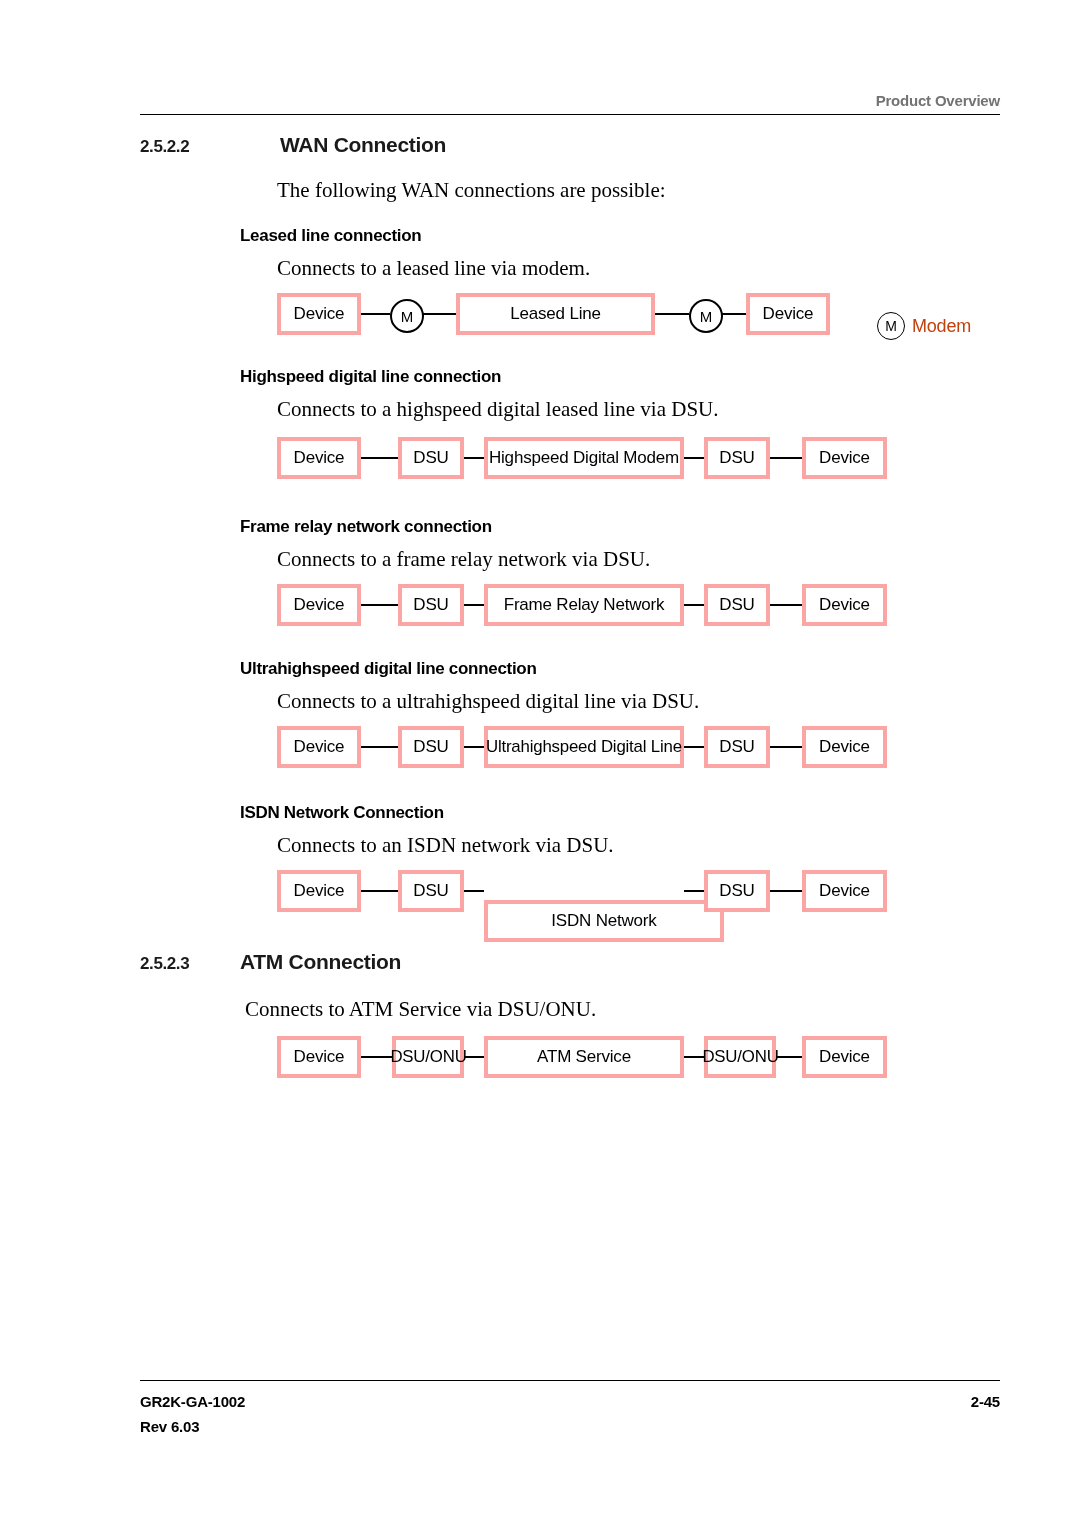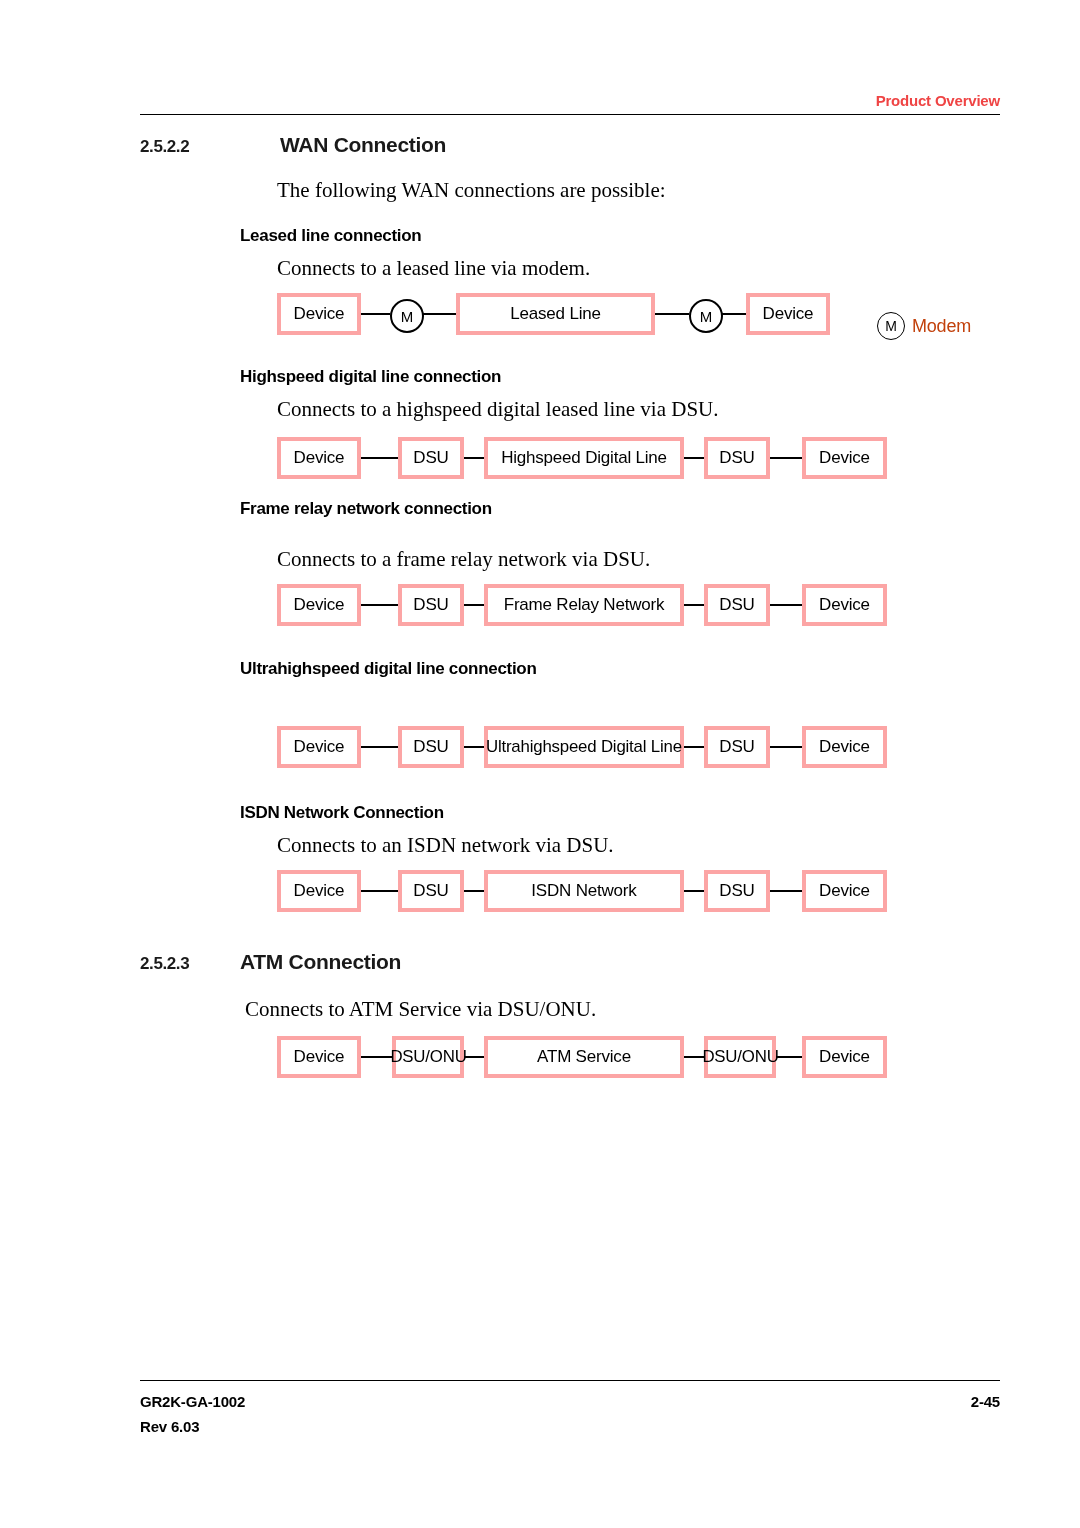--- a/index.html
+++ b/index.html
@@ -29,21 +29,21 @@
     left: 140px;
     top: 92px;
     width: 860px;
   }
   .header-title {
     font-family: "Liberation Sans", sans-serif;
     font-weight: bold;
     font-size: 15px;
     letter-spacing: -0.2px;
     text-align: right;
-    color: #ef4444;
+    color: #737373;
     line-height: 18px;
   }
   .header-rule {
     margin-top: 4px;
     border-bottom: 1.6px solid #000;
     width: 860px;
   }
 
   
   .section-head {
@@ -252,33 +252,33 @@
   <div class="diagram" style="top:437px; width:620px;">
     <div class="dgm-box" style="left:0px; width:84px;">
         <span>Device</span>
       </div>
     <div class="dgm-line" style="left:84px; width:37px;"></div>
     <div class="dgm-box" style="left:121px; width:66px;">
         <span>DSU</span>
       </div>
     <div class="dgm-line" style="left:187px; width:20px;"></div>
     <div class="dgm-box" style="left:207px; width:200px;">
-        <span>Highspeed Digital Line</span>
+        <span>Highspeed Digital Modem</span>
       </div>
     <div class="dgm-line" style="left:407px; width:20px;"></div>
     <div class="dgm-box" style="left:427px; width:66px;">
         <span>DSU</span>
       </div>
     <div class="dgm-line" style="left:493px; width:32px;"></div>
     <div class="dgm-box" style="left:525px; width:85px;">
         <span>Device</span>
       </div>
   </div>
 
-  <div class="sub-head" style="top:499px;text-align:center;">Frame relay network connection</div>
+  <div class="sub-head" style="top:517px;text-align:center;">Frame relay network connection</div>
   <div class="body-text" style="left:277px; top:547px;">Connects to a frame relay network via DSU.</div>
 
   <div class="diagram" style="top:584px; width:620px;">
     <div class="dgm-box" style="left:0px; width:84px;">
         <span>Device</span>
       </div>
     <div class="dgm-line" style="left:84px; width:37px;"></div>
     <div class="dgm-box" style="left:121px; width:66px;">
         <span>DSU</span>
       </div>
@@ -290,20 +290,21 @@
     <div class="dgm-box" style="left:427px; width:66px;">
         <span>DSU</span>
       </div>
     <div class="dgm-line" style="left:493px; width:32px;"></div>
     <div class="dgm-box" style="left:525px; width:85px;">
         <span>Device</span>
       </div>
   </div>
 
   <div class="sub-head" style="top:659px;">Ultrahighspeed digital line connection</div>
+  <div class="body-text" style="left:277px; top:689px;">Connects to a ultrahighspeed digital line via DSU.</div>
 
   <div class="diagram" style="top:726px; width:620px;">
     <div class="dgm-box" style="left:0px; width:84px;">
         <span>Device</span>
       </div>
     <div class="dgm-line" style="left:84px; width:37px;"></div>
     <div class="dgm-box" style="left:121px; width:66px;">
         <span>DSU</span>
       </div>
     <div class="dgm-line" style="left:187px; width:20px;"></div>
@@ -325,21 +326,21 @@
 
   <div class="diagram" style="top:870px; width:620px;">
     <div class="dgm-box" style="left:0px; width:84px;">
         <span>Device</span>
       </div>
     <div class="dgm-line" style="left:84px; width:37px;"></div>
     <div class="dgm-box" style="left:121px; width:66px;">
         <span>DSU</span>
       </div>
     <div class="dgm-line" style="left:187px; width:20px;"></div>
-    <div class="dgm-box" style="left:207px; width:200px;">
+    <div class="dgm-box" style="left:207px; width:240px;margin-top:30px;">
         <span>ISDN Network</span>
       </div>
     <div class="dgm-line" style="left:407px; width:20px;"></div>
     <div class="dgm-box" style="left:427px; width:66px;">
         <span>DSU</span>
       </div>
     <div class="dgm-line" style="left:493px; width:32px;"></div>
     <div class="dgm-box" style="left:525px; width:85px;">
         <span>Device</span>
       </div>

